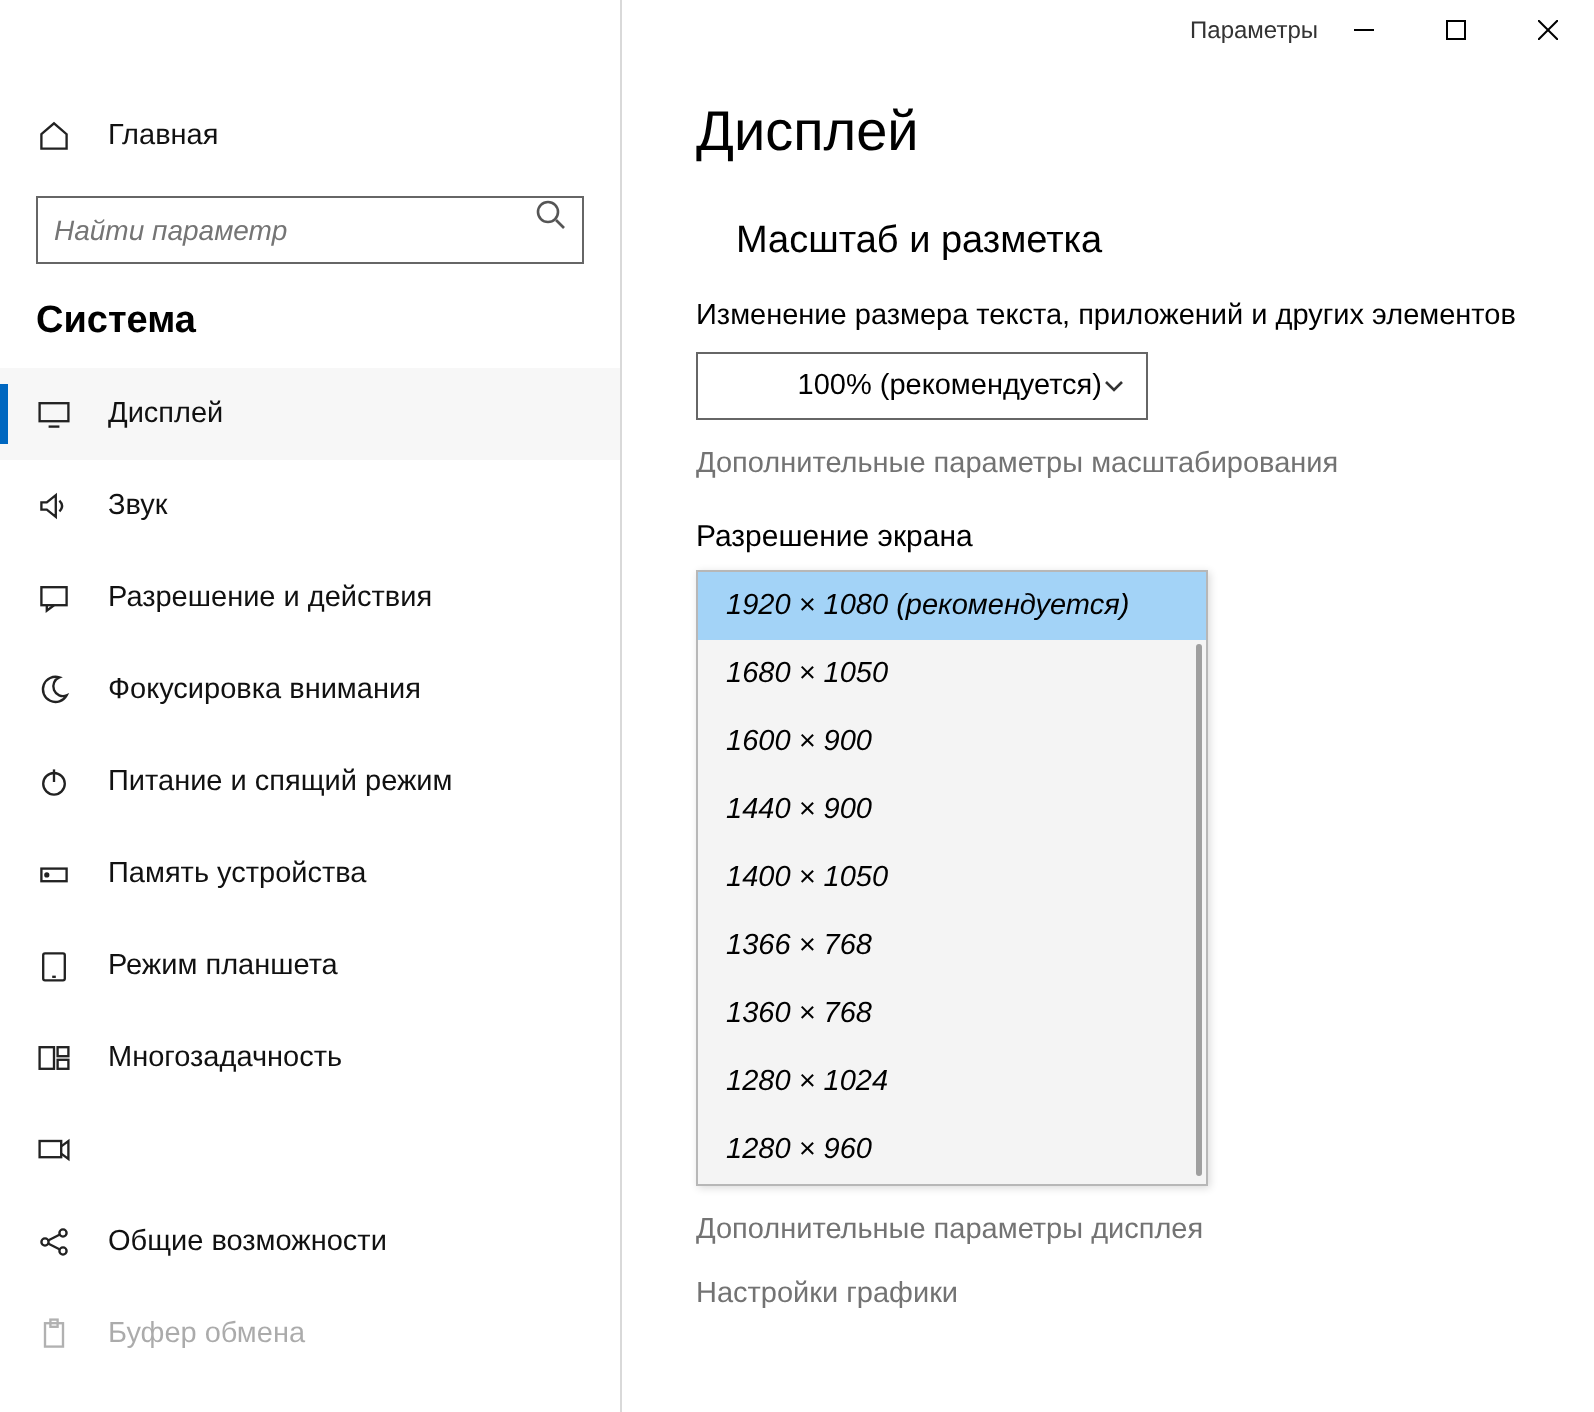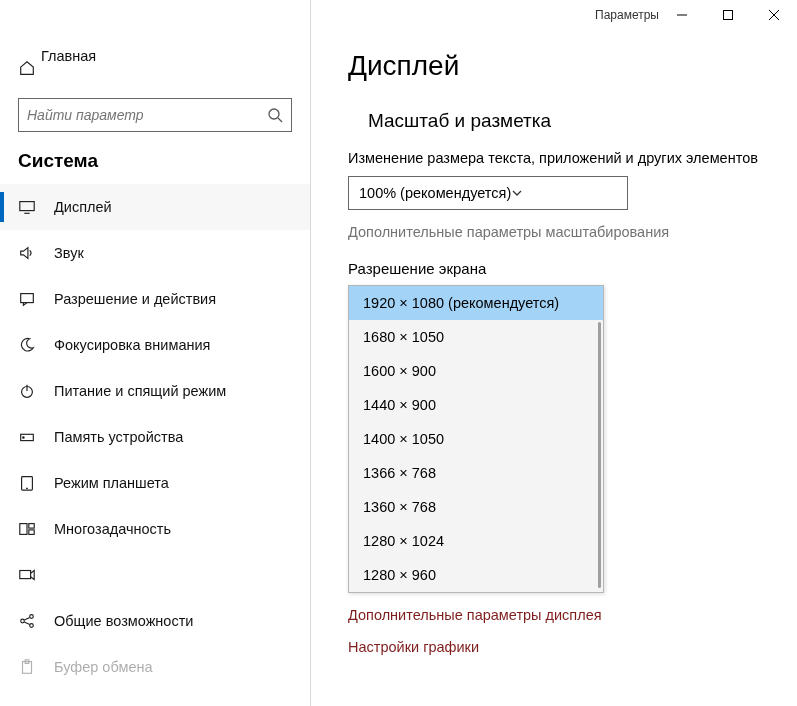--- a/index.html
+++ b/index.html
@@ -4,47 +4,47 @@
 <style>
 * { margin: 0; padding: 0; box-sizing: border-box; font-family: "Segoe UI", Tahoma, sans-serif; }
 body { width: 797px; height: 706px; background: #fff; overflow: hidden; }
 .titlebar { height: 30px; display: flex; align-items: center; padding-left: 10px; border-bottom: 1px solid transparent; }
 .titlebar-title { font-size: 12px; color: #333; flex: 1; text-align: right; }
 .win-controls { display: flex; }
 .win-btn { width: 46px; height: 30px; display: flex; align-items: center; justify-content: center; }
 .win-btn svg { width: 10px; height: 10px; }
 .layout { display: flex; height: calc(706px - 30px); }
 .sidebar { width: 310px; padding-top: 18px; position: relative; }
-.sidebar-row { display: flex; height: 40px; padding-left: 18px; gap: 5px; font-size: 14.5px; color: #111; cursor: default; }
+.sidebar-row { display: flex; align-items: center; height: 40px; padding-left: 18px; gap: 18px; font-size: 14.5px; color: #111; cursor: default; }
 .sidebar-row .ico { width: 18px; display:flex; align-items:center; justify-content:center; }
 .sidebar-row .ico svg { width: 18px; height: 18px; stroke: #222; stroke-width: 1.3; fill: none; }
-.searchbox { margin: 10px 18px 18px 18px; height: 34px; border: 1px solid #666; display: flex; align-items: center; padding: 0 8px; gap: 15px; }
+.searchbox { margin: 10px 18px 18px 18px; height: 34px; border: 1px solid #666; display: flex; padding: 0 8px; gap: 15px; }
 .searchbox input { border: none; outline: none; flex: 1; font-size: 14px; background: transparent; font-style: italic; color: #555; }
 .searchbox .sico { width: 16px; height: 16px; }
 .category-label { padding: 0 18px 12px 18px; font-size: 19px; font-weight: 600; }
 .nav { display: flex; flex-direction: column; }
 .nav-item { display: flex; align-items: center; height: 46px; padding-left: 18px; gap: 18px; font-size: 14.5px; color: #111; position: relative; }
 .nav-item .ico { width: 18px; display:flex; align-items:center; justify-content:center; }
 .nav-item .ico svg { width: 18px; height: 18px; stroke: #222; stroke-width: 1.3; fill: none; }
 .nav-item.active::before { content: ""; position: absolute; left: 0; top: 8px; bottom: 8px; width: 4px; background: #0067c0; }
 .nav-item.active { background: rgba(0,0,0,0.03); }
 .divider { position: absolute; top: 0; bottom: 0; left: 310px; width: 1px; background: rgba(0,0,0,0.15); }
 .content { flex: 1; padding: 20px 30px 0 38px; }
 .h1 { font-size: 28px; font-weight: 400; margin-bottom: 28px; }
 .h2 { font-size: 19px; font-weight: 400; margin-bottom: 18px; margin-left: 20px; }
 .label { font-size: 14.5px; margin-bottom: 10px; }
-.dropdown-closed { border: 1.5px solid #666; width: 280px; height: 34px; display:flex; align-items:center; padding: 0 10px; justify-content: flex-start; font-size: 14.5px; margin-bottom: 14px; }
+.dropdown-closed { border: 1.5px solid #666; width: 226px; height: 34px; display:flex; align-items:center; padding: 0 10px; justify-content: flex-end; font-size: 14.5px; margin-bottom: 14px; }
 .chev { width: 12px; height: 12px; }
 .link { color: #737373; font-size: 14.5px; display: block; margin-bottom: 20px; }
 .res-label { font-size: 15px; margin-bottom: 8px; }
 .dropdown-open { width: 256px; border: 1px solid rgba(0,0,0,0.25); box-shadow: 1px 1px 4px rgba(0,0,0,0.15); position: relative; background: #f4f4f4; }
-.opt { height: 34px; display:flex; align-items:center; padding-left: 14px; font-size: 14.5px; }
+.opt { height: 34px; display:flex; align-items:center; padding-left: 14px; font-size: 14.5px; font-style: italic; }
 .opt.sel { background: #a3d3f7; }
 .scrollbar-ghost { position: absolute; right: 2px; top: 36px; bottom: 4px; width: 3px; background: rgba(0,0,0,0.35); border-radius: 2px; }
-.link2 { color: #7f1d1d; font-size: 14.5px; display: block; margin-top: 14px; margin-bottom: 16px; }
+.link2 { color: #737373; font-size: 14.5px; display: block; margin-top: 14px; margin-bottom: 16px; }
 </style>
 </head>
 <body>
 
 <div class="titlebar">
   <span class="titlebar-title">Параметры</span>
   <div class="win-controls">
     <div class="win-btn">
         <svg viewBox="0 0 10 10">
           <line x1="0" y1="5" x2="10" y2="5" stroke="#000" stroke-width="1"></line>

